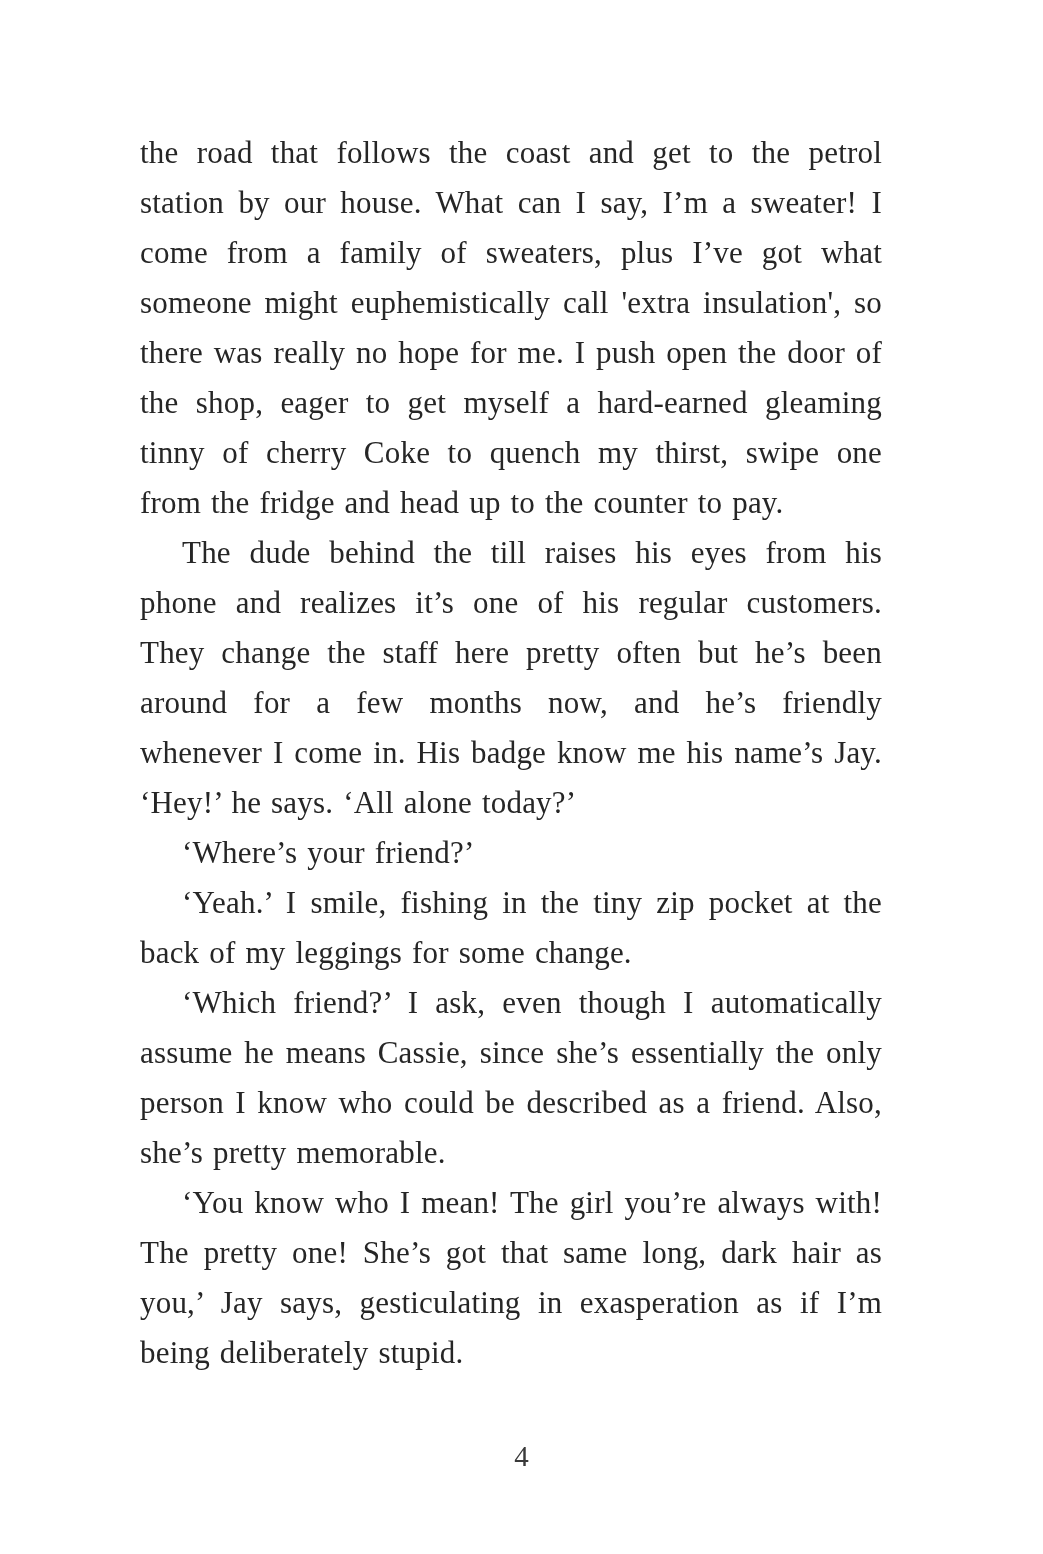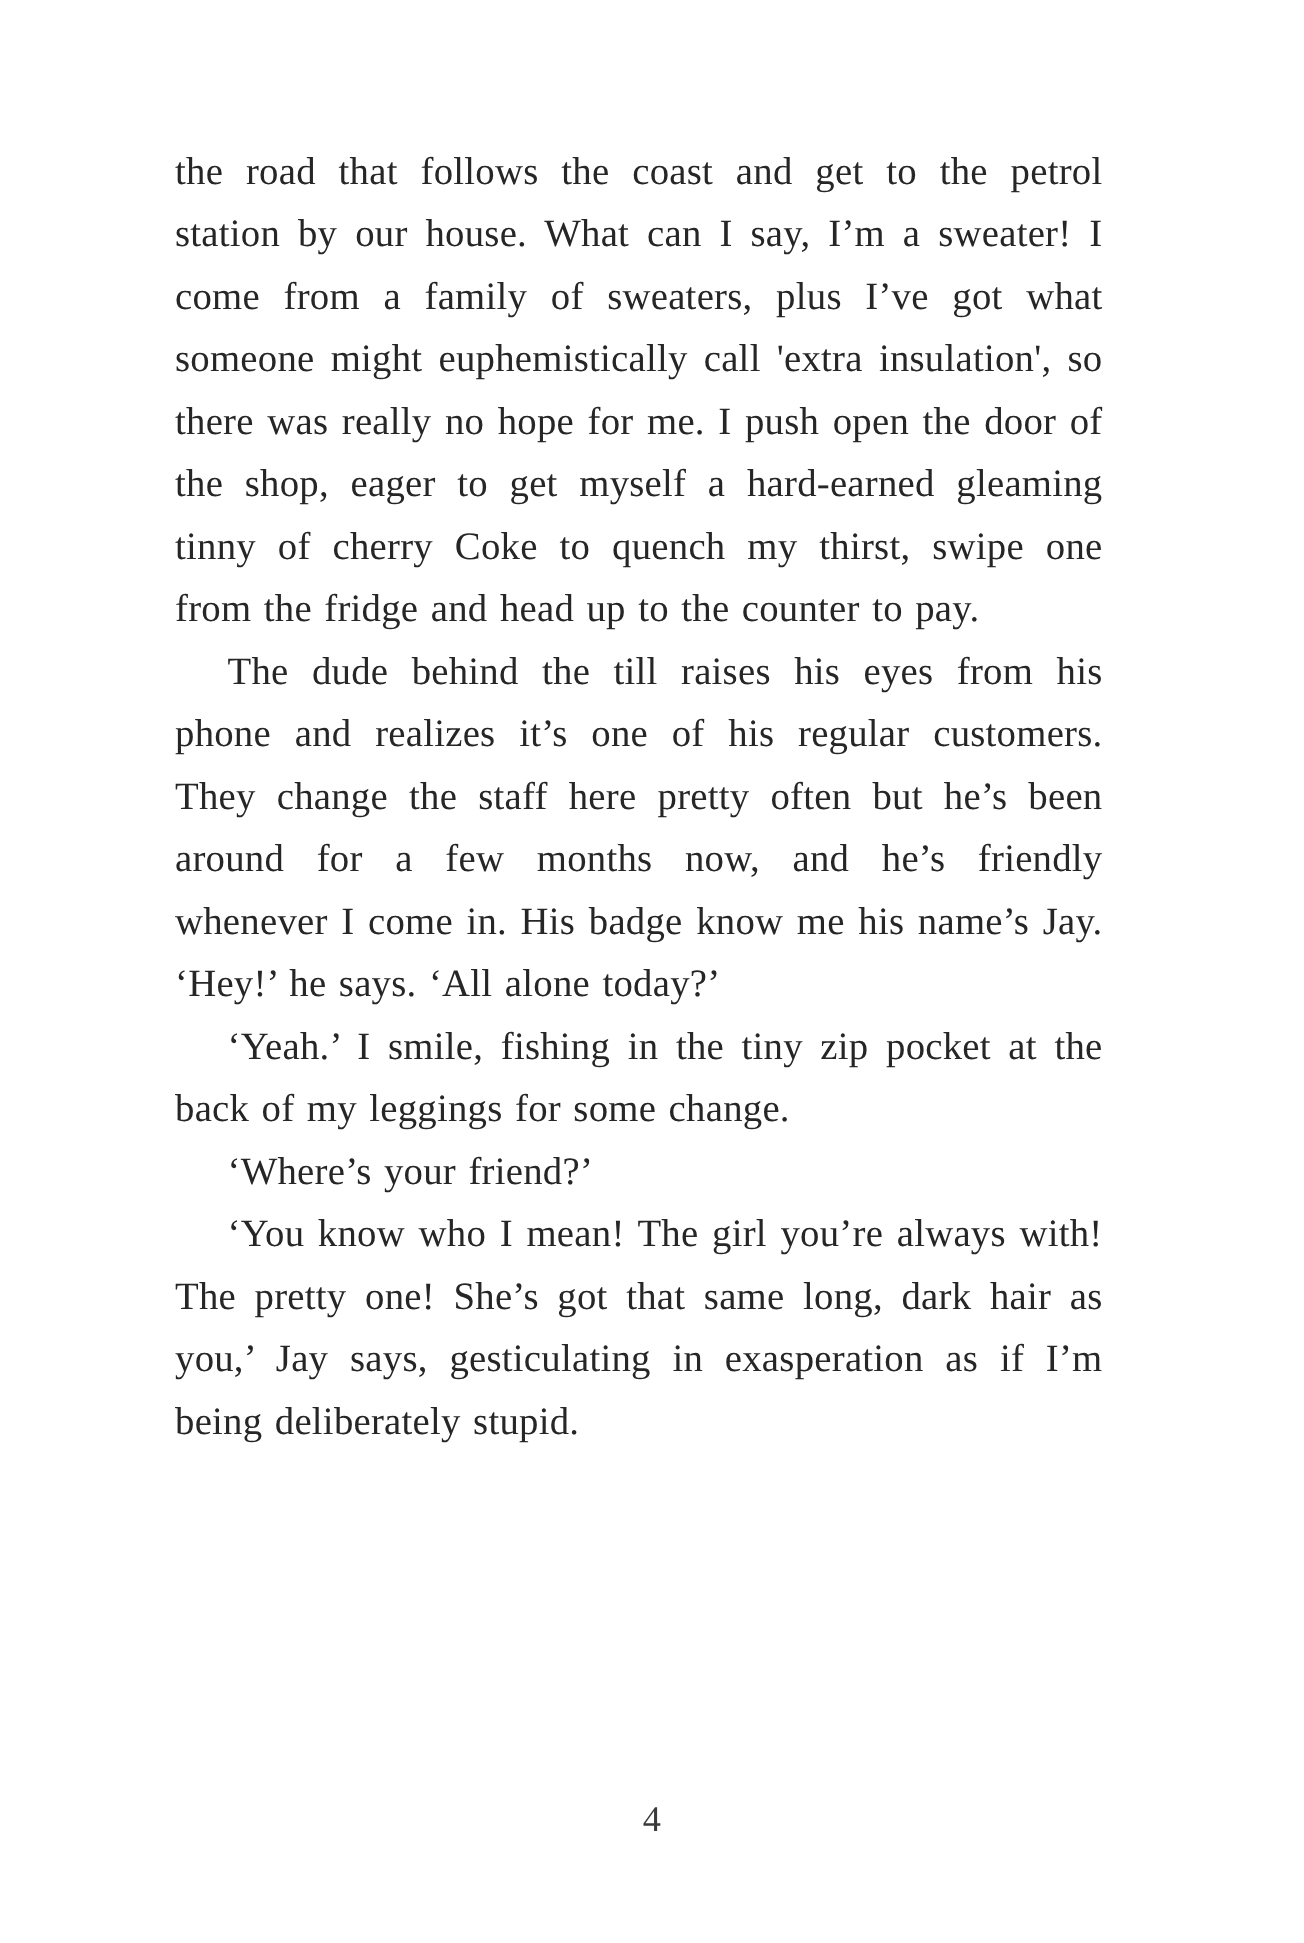--- a/index.html
+++ b/index.html
@@ -10,21 +10,21 @@
   .book-page {
     position: relative;
     width: 1043px;
     height: 1554px;
     background: #ffffff;
     overflow: hidden;
   }
   .text-block {
     position: absolute;
     left: 140px;
-    top: 112px;
+    top: 128px;
     width: 742px;
     font-family: "Liberation Serif", serif;
     font-size: 31px;
     line-height: 50px;
     color: #262626;
     font-weight: 400;
   }
   .para {
     margin: 0;
     text-align: justify;
@@ -47,18 +47,19 @@
     color: #3a3a3a;
   }
 </style>
 </head>
 <body>
 
 <main class="book-page" style="background: rgb(255, 255, 255);">
   <div class="text-block" id="text-block" style="color: rgb(38, 38, 38);">
       <p class="para">the road that follows the coast and get to the petrol station by our house. What can I say, I’m a sweater! I come from a family of sweaters, plus I’ve got what someone might euphemistically call 'extra insulation', so there was really no hope for me. I push open the door of the shop, eager to get myself a hard-earned gleaming tinny of cherry Coke to quench my thirst, swipe one from the fridge and head up to the counter to pay.</p>
       <p class="para indent">The dude behind the till raises his eyes from his phone and realizes it’s one of his regular customers. They change the staff here pretty often but he’s been around for a few months now, and he’s friendly whenever I come in. His badge know me his name’s Jay. ‘Hey!’ he says. ‘All alone today?’</p>
+      <p class="para indent">‘Where’s your friend?’</p>
       <p class="para indent">‘Yeah.’ I smile, fishing in the tiny zip pocket at the back of my leggings for some change.</p>
-      <p class="para indent">‘Where’s your friend?’</p>
+      <p class="para indent">‘Which friend?’ I ask, even though I automatically assume he means Cassie, since she’s essentially the only person I know who could be described as a friend. Also, she’s pretty memorable.</p>
       <p class="para indent">‘You know who I mean! The girl you’re always with! The pretty one! She’s got that same long, dark hair as you,’ Jay says, gesticulating in exasperation as if I’m being deliberately stupid.</p>
     </div>
   <div class="page-number">4</div>
 </main>
 
 </body></html>

